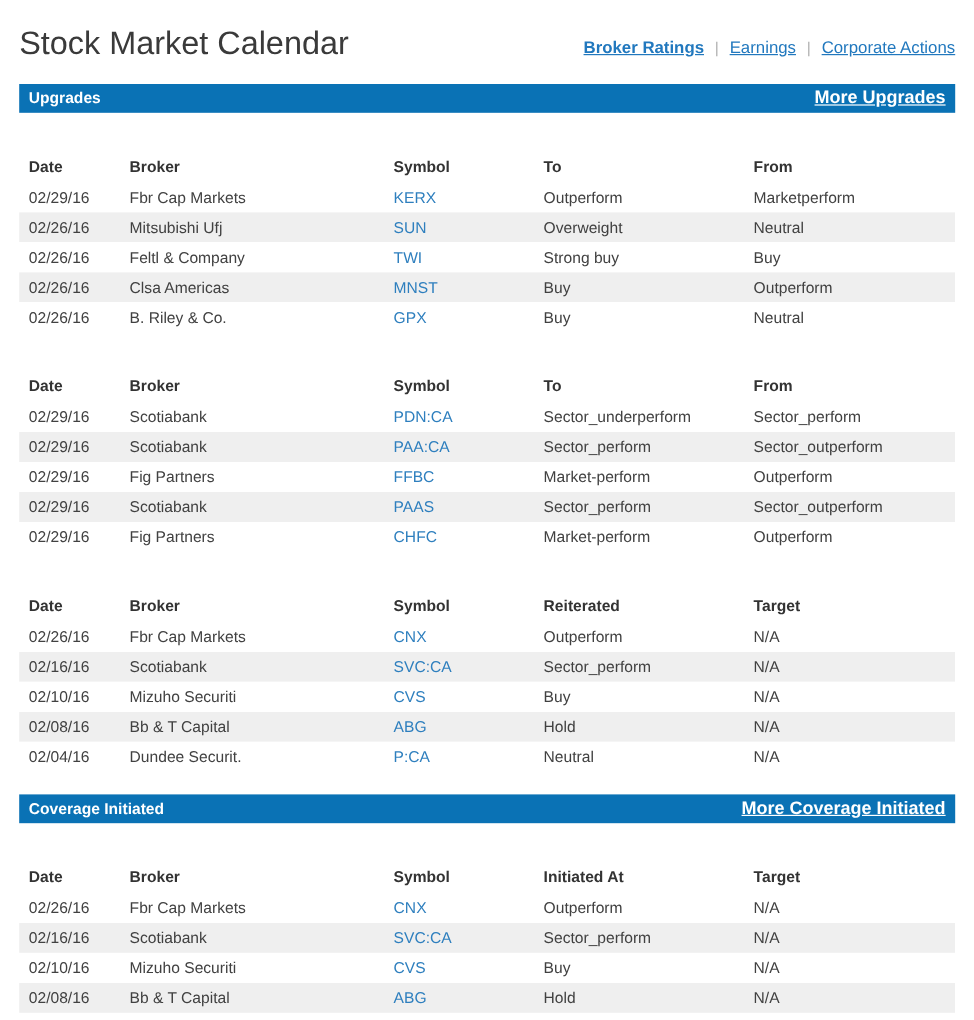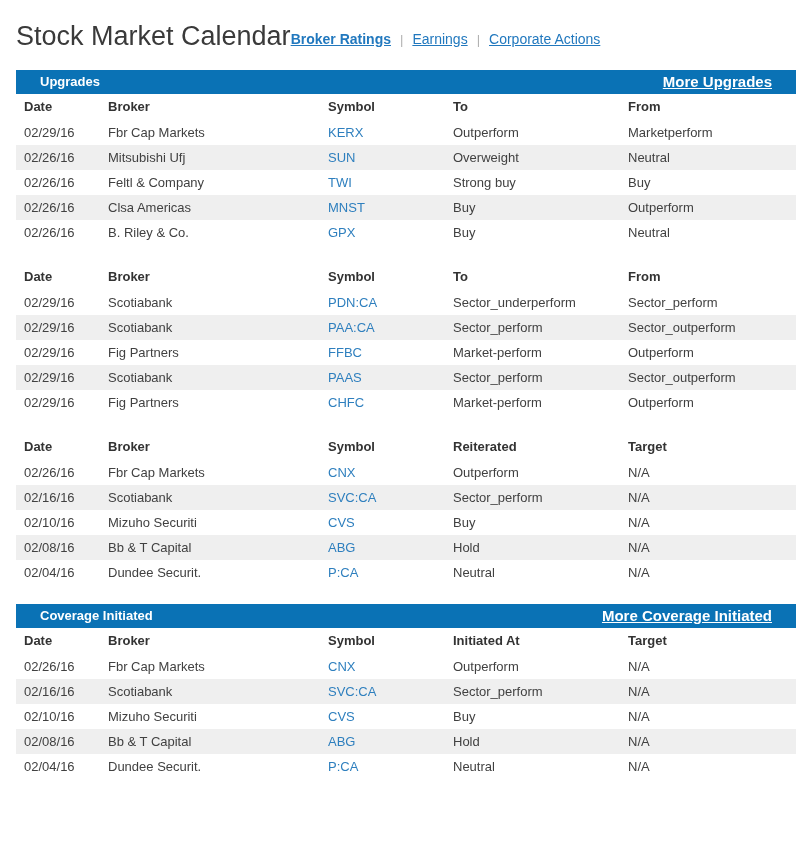--- a/index.html
+++ b/index.html
@@ -12,20 +12,21 @@
     font-family: "Liberation Sans", sans-serif;
     color: #3f3f3f;
   }
   .page {
     padding: 0 16px;
     box-sizing: border-box;
     width: 812px;
   }
   .page-header {
     display: flex;
+    justify-content: space-between;
     align-items: flex-end;
     padding-top: 22px;
     margin-bottom: 18px;
   }
   .page-title {
     font-size: 27px;
     font-weight: 400;
     color: #3a3a3a;
     margin: 0;
     line-height: 1.1;
@@ -47,38 +48,39 @@
     font-size: 13px;
   }
   .section { margin-bottom: 19px; }
   .section-bar {
     background: #0a72b5;
     color: #ffffff;
     height: 24px;
     display: flex;
     align-items: center;
     justify-content: space-between;
-    padding: 0 24px;
+    padding: 0 8px;
   }
   .section-title {
     font-size: 13px;
     font-weight: bold;
   }
   .more-link {
     color: #ffffff;
     font-size: 15px;
     font-weight: bold;
     text-decoration: underline;
     cursor: pointer;
   }
   table.rating-table {
     width: 100%;
     border-collapse: collapse;
     table-layout: fixed;
     font-size: 13px;
+    margin-top: 32px;
   }
   table.rating-table col.c1 { width: 84px; }
   table.rating-table col.c2 { width: 220px; }
   table.rating-table col.c3 { width: 125px; }
   table.rating-table col.c4 { width: 175px; }
   table.rating-table thead th {
     text-align: left;
     font-weight: bold;
     color: #333333;
     height: 26px;

